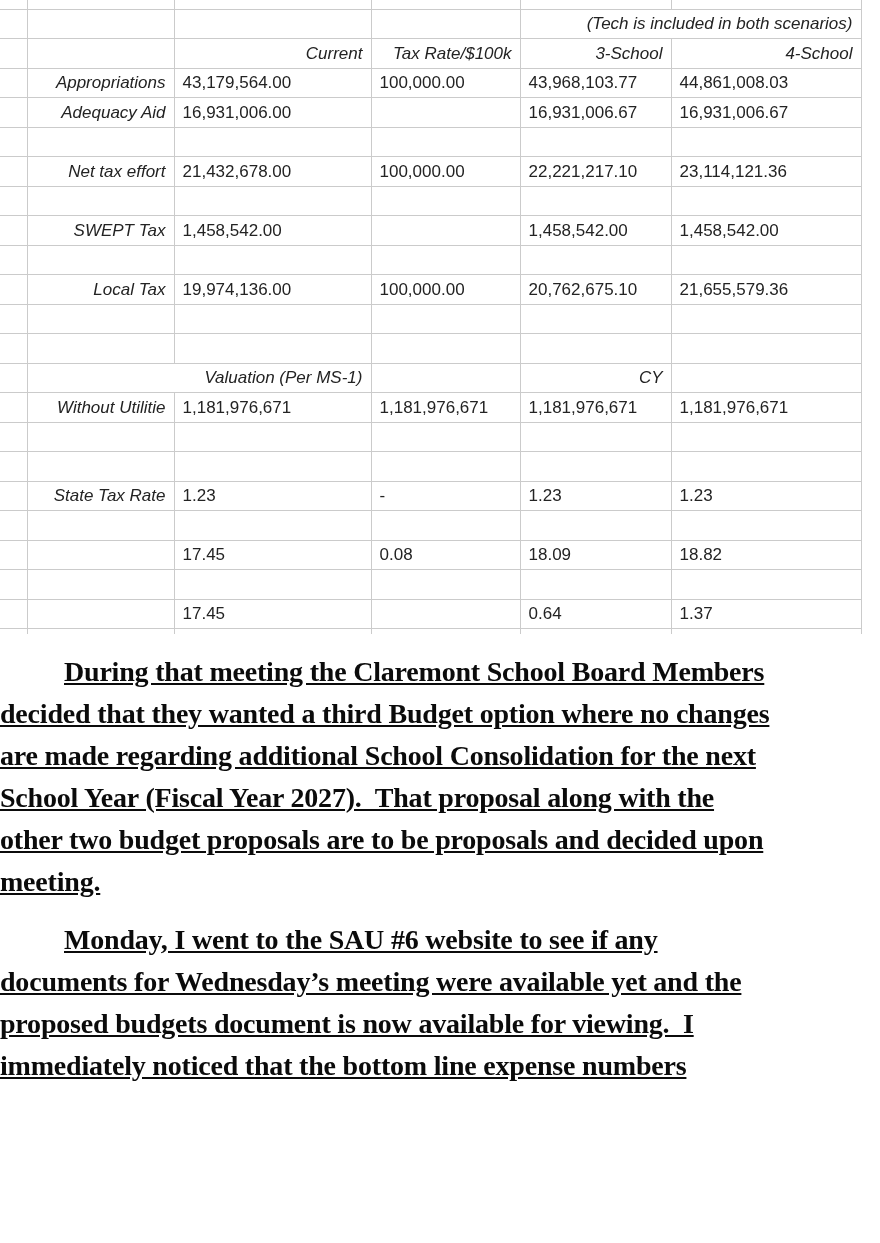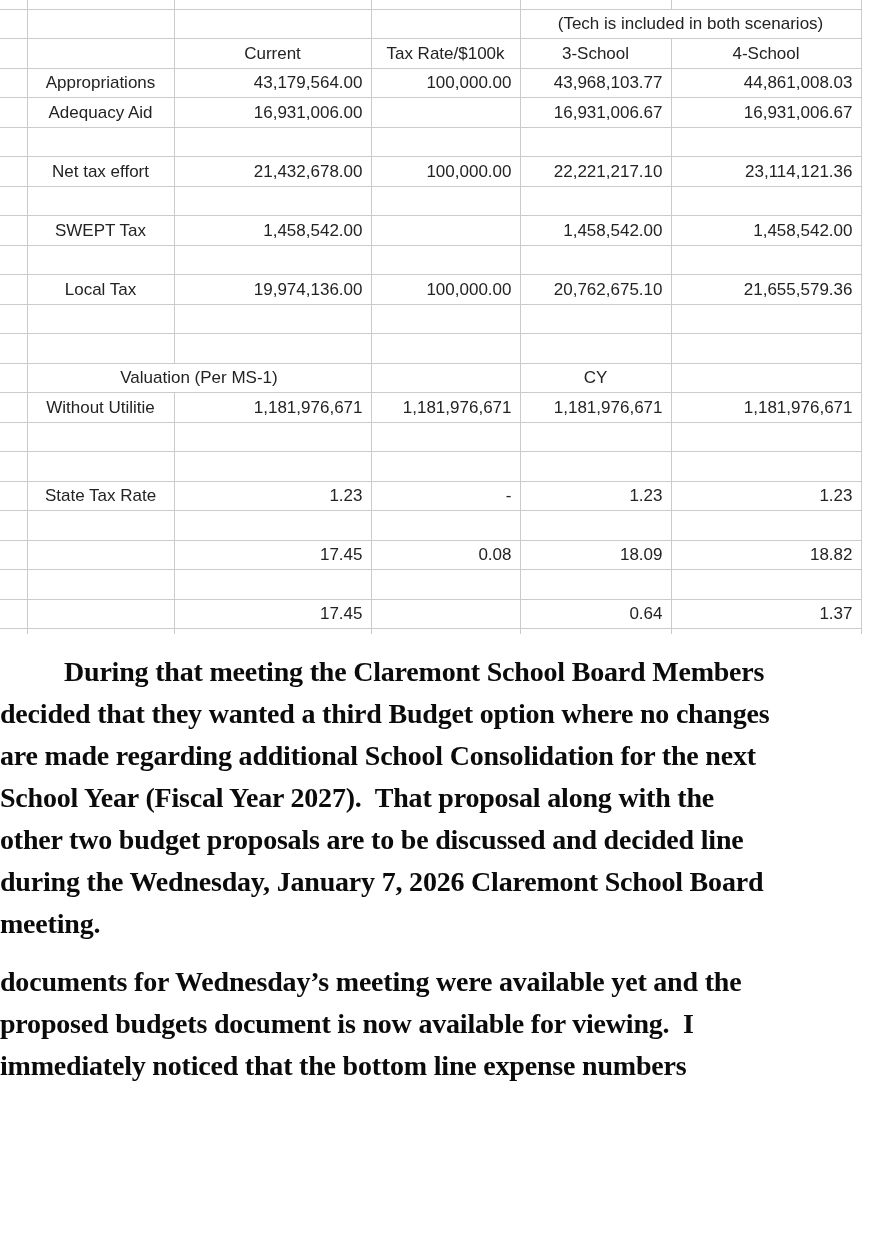--- a/index.html
+++ b/index.html
@@ -25,39 +25,39 @@
     font-size: 17px;
     line-height: 1;
     color: #232323;
     vertical-align: middle;
     overflow: hidden;
     white-space: pre;
   }
   table.sheet td:first-child { border-left: none; }
   tr.pt td { height: 9px;  border-top: none; }
   tr.pb td { height: 5px;  border-bottom: none; }
-  td.lbl  { text-align: center;  padding-left: 4px; }
+  td.lbl  { text-align: right;  padding-left: 4px; font-style: italic; }
   td.ind  { padding-left: 12px; }
   td.hdr  { padding-left: 7px; }
-  td.num  { text-align: right; padding-right: 8px; }
+  td.num  { padding-right: 8px; }
   td.b    { font-weight: normal; }
   td.dash { padding-right: 36px; }
   td.thick { border-bottom: 3px solid #3b3b3b; }
 
   
   .doc {
     margin-top: 17px;
     font-family: "Liberation Serif", "DejaVu Serif", serif;
     font-weight: bold;
     font-size: 28px;
     line-height: 42px;
     color: #0b0b0b;
     letter-spacing: -0.2px;
   }
-  .doc-line { white-space: pre; height: 42px; overflow: hidden; }
+  .doc-line { white-space: pre; height: 42px; overflow: hidden; text-decoration: underline; }
   .doc-line.ind { padding-left: 64px; }
   .para + .para { margin-top: 16px; }
 </style>
 </head>
 <body>
 
 <div class="page">
   <table class="sheet">
     <colgroup>
         <col style="width: 27px;">
@@ -252,23 +252,23 @@
         </tr>
       </tbody>
   </table>
 
   <div class="doc">
       <div class="para">
         <div class="doc-line ind">During that meeting the Claremont School Board Members</div>
         <div class="doc-line">decided that they wanted a third Budget option where no changes</div>
         <div class="doc-line">are made regarding additional School Consolidation for the next</div>
         <div class="doc-line">School Year (Fiscal Year 2027).  That proposal along with the</div>
-        <div class="doc-line">other two budget proposals are to be discussed and decided line</div>
-        <div class="doc-line">during the Wednesday, January 7, 2026 Claremont School Board</div>
+        <div class="doc-line">other two budget proposals are to be proposals and decided upon</div>
         <div class="doc-line">meeting.</div>
       </div>
       <div class="para">
+        <div class="doc-line ind">Monday, I went to the SAU #6 website to see if any</div>
         <div class="doc-line">documents for Wednesday’s meeting were available yet and the</div>
         <div class="doc-line">proposed budgets document is now available for viewing.  I</div>
         <div class="doc-line">immediately noticed that the bottom line expense numbers</div>
       </div>
     </div>
 </div>
 
 </body></html>

